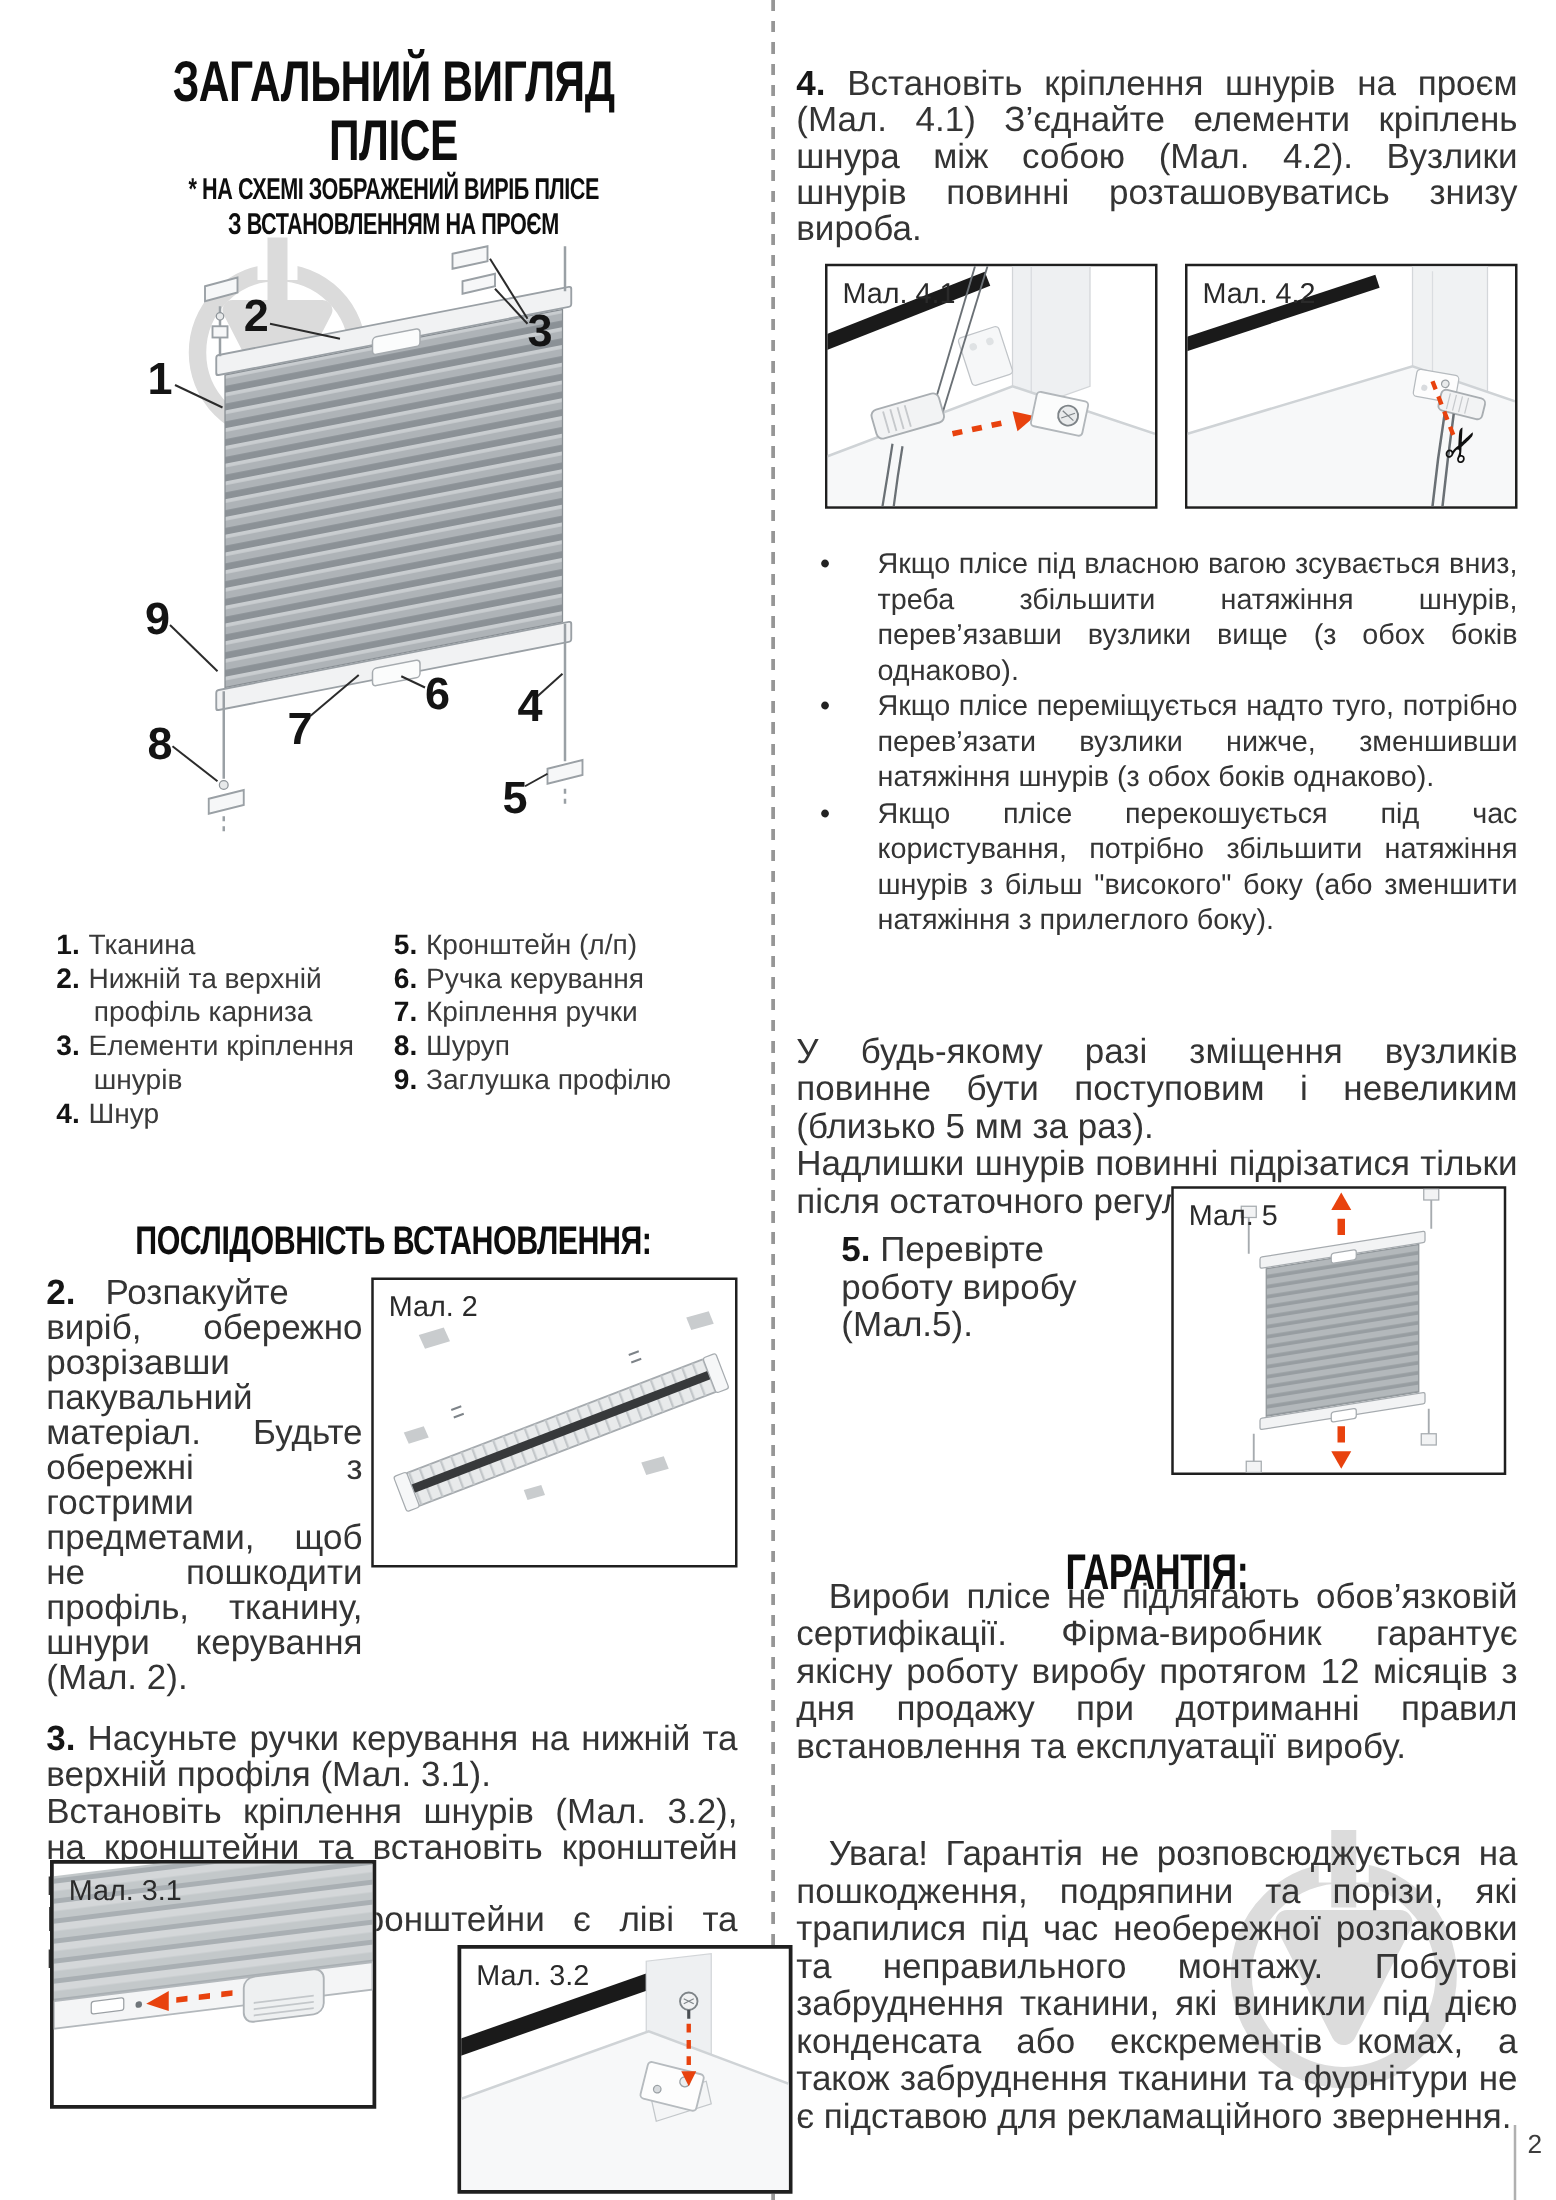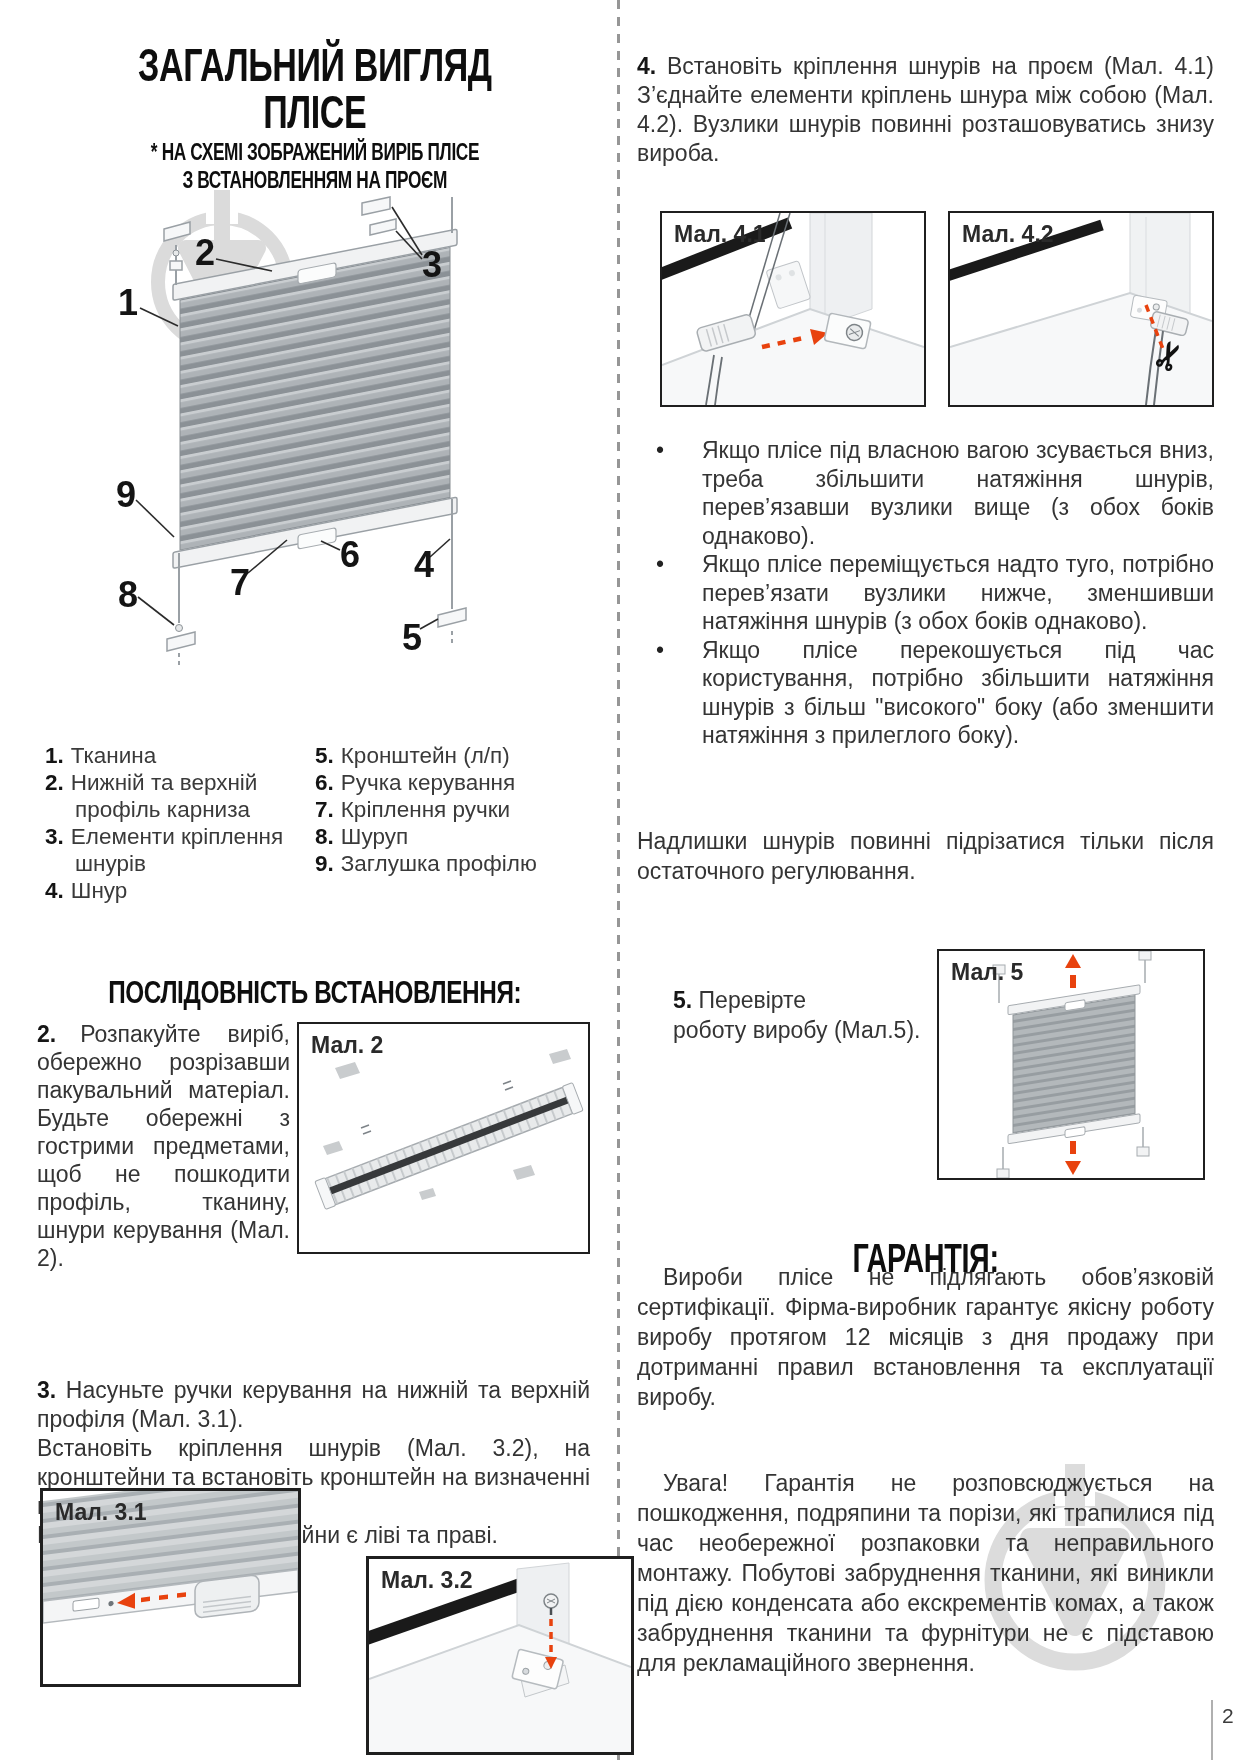--- a/index.html
+++ b/index.html
@@ -14,31 +14,31 @@
   .cond{display:inline-block;transform:scaleX(.74);transform-origin:50% 50%;
     white-space:nowrap;font-weight:bold;color:#0e0e0e;letter-spacing:-.5px;}
   .title-line{font-size:46px;line-height:47px;}
   .sub-line{font-size:24px;line-height:28px;}
   .sub-line .cond{transform:scaleX(.72);}
   .h2-line{font-size:32px;margin-top:32px;}
   .h2-line .cond{transform:scaleX(.76);}
   .h3-line{font-size:40px;}
   .h3-line .cond{transform:scaleX(.72);}
   
-  .para{font-size:23px;line-height:29px;text-align:justify;color:#343434;}
+  .para{font-size:28px;line-height:29px;text-align:justify;color:#343434;}
   .para b{color:#161616;}
   .lh28{line-height:28px;}
   .lh30{line-height:30px;}
   .indent{text-indent:26px;}
   
   .lg-item{font-size:22.5px;line-height:27px;color:#3a3a3a;
     padding-left:30px;text-indent:-30px;}
   .lg-item b{color:#141414;margin-right:7px;}
   
-  .figbox{position:absolute;background:#fff;border:3px solid #1f1f1f;box-sizing:border-box;font-weight:bold;}
+  .figbox{position:absolute;background:#fff;border:3px solid #1f1f1f;box-sizing:border-box;}
   .figbox.thin{border-width:2px;}
   .figlabel{position:absolute;left:12px;top:8px;font-size:23px;color:#2a2a2a;z-index:2;}
   .figart{position:absolute;left:0;top:0;}
   
   .bullet{display:flex;font-size:23px;line-height:28.5px;}
   .dot{flex:0 0 46px;padding-left:6px;color:#222;}
   .btext{flex:1;text-align:justify;color:#343434;}
   
   #pg-line{left:1211px;top:1700px;width:2px;height:60px;background:#b0b0b0;}
   #pg-num{left:1222px;top:1704px;font-size:21px;color:#3c3c3c;}
@@ -304,20 +304,21 @@
       <span class="dot">•</span>
       <span class="btext">Якщо плісе переміщується надто туго, потрібно перев’язати вузлики нижче, зменшивши натяжіння шнурів (з обох боків однаково).</span>
     </div>
     <div class="bullet">
       <span class="dot">•</span>
       <span class="btext">Якщо плісе перекошується під час користування, потрібно збільшити натяжіння шнурів з більш "високого" боку (або зменшити натяжіння з прилеглого боку).</span>
     </div>
   </div>
 
   <div class="abs para lh30" style="left:637px;top:826px;width:577px;">
+    <div>У будь-якому разі зміщення вузликів повинне бути поступовим і невеликим (близько 5 мм за раз).</div>
     <div>Надлишки шнурів повинні підрізатися тільки після остаточного регулювання.</div>
   </div>
 
   <div class="abs para lh30" style="left:673px;top:985px;width:290px;text-align:left;">
     <b>5.</b> <span>Перевірте</span><br>
     <span>роботу виробу (Мал.5).</span>
   </div>
 
   <div class="figbox thin" style="left:937px;top:949px;width:268px;height:231px;">
     <span class="figlabel">Мал. 5</span>

